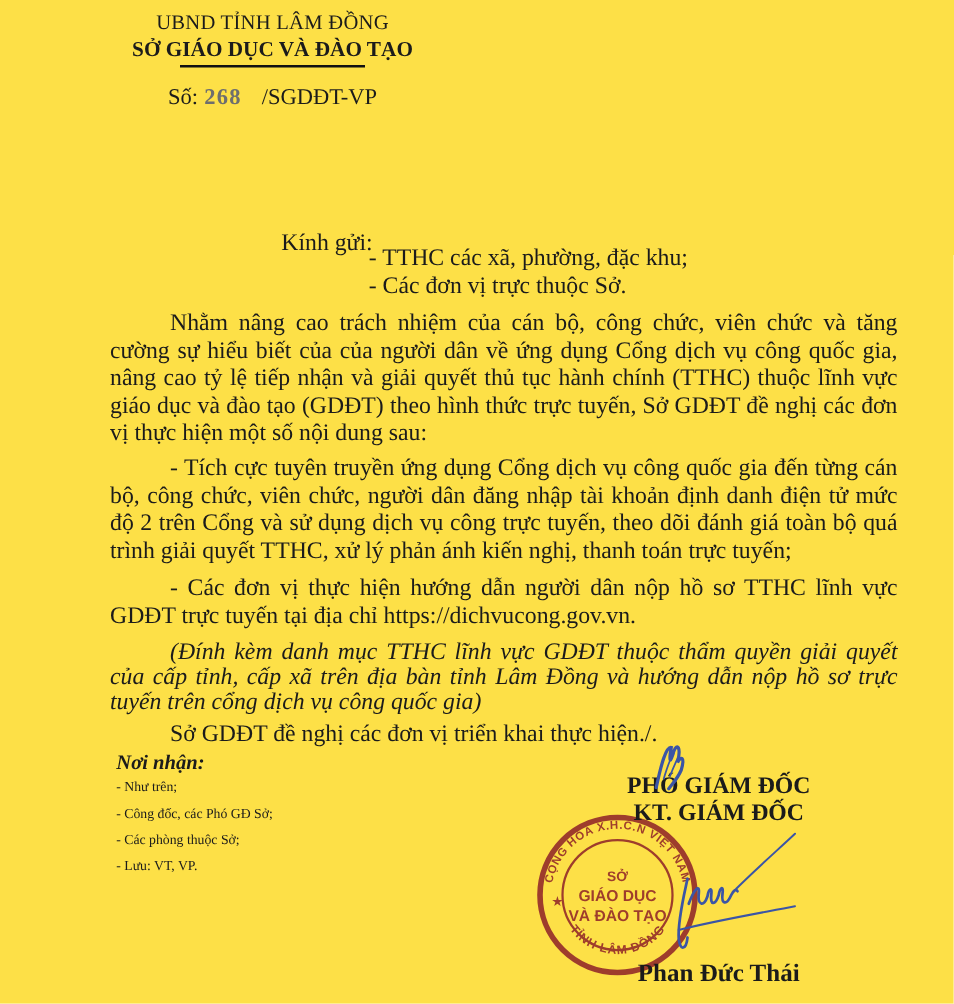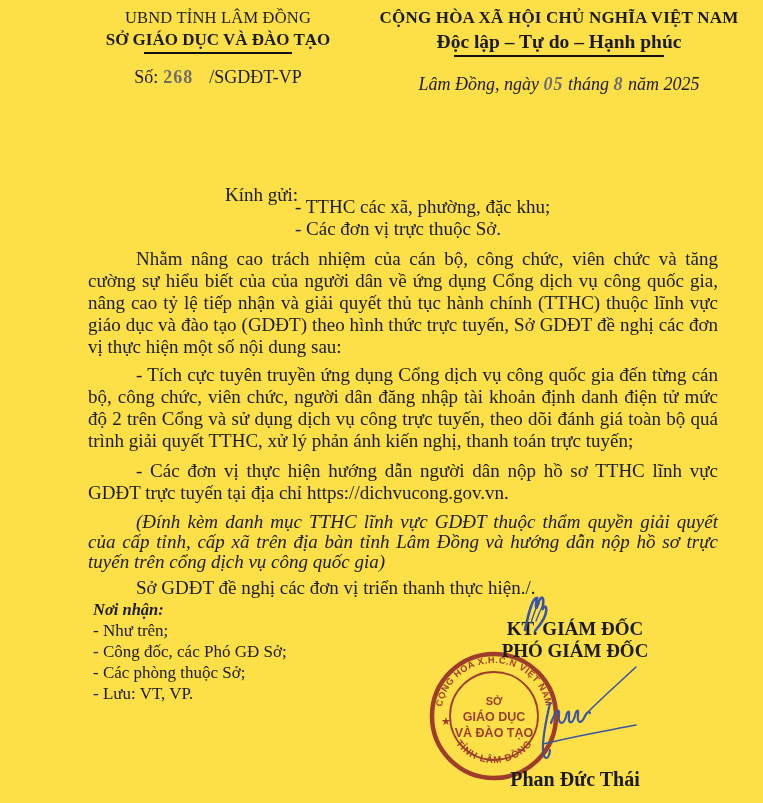--- a/index.html
+++ b/index.html
@@ -31,21 +31,21 @@
                font-size:19px; line-height:22px; text-align:justify; }
   .body-text p { margin:0; text-indent:48px; }
   .body-text p.sp1 { margin-top:11px; }
   .body-text p.sp2 { margin-top:6px; }
   .body-text p.sp3 { margin-top:8px; }
   .body-text p.attach { font-style:italic; line-height:20px; margin-top:8px; }
   .body-text p.signoff { margin-top:5px; }
   
   .noi-nhan { position:absolute; left:93px; top:600px; }
   .noi-nhan .label { font-size:16.5px; font-weight:bold; font-style:italic; }
-  .noi-nhan .item  { font-size:17px; line-height:21px; }
+  .noi-nhan .item  { font-size:11px; line-height:21px; }
   .sign-block { position:absolute; left:455px; top:618px; width:240px;
                 text-align:center; z-index:3; }
   .sign-title { font-size:19px; font-weight:bold; line-height:22px; }
   .signer-name { position:absolute; left:455px; top:768px; width:240px;
                  text-align:center; font-size:20px; font-weight:bold; z-index:3; }
   .stamp-svg     { position:absolute; left:427px; top:649px; z-index:2; opacity:.92; }
   .signature-svg { position:absolute; left:505px; top:585px; z-index:4; }
 </style>
 </head>
 <body>
@@ -54,58 +54,46 @@
 
   <div class="hdr-left">
     <div class="org-parent">UBND TỈNH LÂM ĐỒNG</div>
     <div class="org-name">SỞ GIÁO DỤC VÀ ĐÀO TẠO</div>
     <div class="org-rule"></div>
     <div class="doc-number">
       <span>Số:</span><span class="stamped num">268</span><span>/SGDĐT-VP</span>
     </div>
   </div>
 
-  <div class="hdr-right">
-    <div class="national">CỘNG HÒA XÃ HỘI CHỦ NGHĨA VIỆT NAM</div>
-    <div class="motto">Độc lập – Tự do – Hạnh phúc</div>
-    <div class="motto-rule"></div>
-    <div class="date-line">
-      <span>Lâm Đồng, ngày</span>
-      <span class="stamped">05</span>
-      <span>tháng</span>
-      <span class="stamped">8</span>
-      <span>năm 2025</span>
-    </div>
-  </div>
 
   <div class="salutation-label">Kính gửi:</div>
   <div class="recipients">
     <div>- TTHC các xã, phường, đặc khu;</div>
     <div>- Các đơn vị trực thuộc Sở.</div>
   </div>
 
   <div class="body-text">
     <p class="sp1">Nhằm nâng cao trách nhiệm của cán bộ, công chức, viên chức và tăng cường sự hiểu biết của của người dân về ứng dụng Cổng dịch vụ công quốc gia, nâng cao tỷ lệ tiếp nhận và giải quyết thủ tục hành chính (TTHC) thuộc lĩnh vực giáo dục và đào tạo (GDĐT) theo hình thức trực tuyến, Sở GDĐT đề nghị các đơn vị thực hiện một số nội dung sau:</p>
     <p class="sp2">- Tích cực tuyên truyền ứng dụng Cổng dịch vụ công quốc gia đến từng cán bộ, công chức, viên chức, người dân đăng nhập tài khoản định danh điện tử mức độ 2 trên Cổng và sử dụng dịch vụ công trực tuyến, theo dõi đánh giá toàn bộ quá trình giải quyết TTHC, xử lý phản ánh kiến nghị, thanh toán trực tuyến;</p>
     <p class="sp3">- Các đơn vị thực hiện hướng dẫn người dân nộp hồ sơ TTHC lĩnh vực GDĐT trực tuyến tại địa chỉ  https://dichvucong.gov.vn.</p>
     <p class="attach">(Đính kèm danh mục TTHC lĩnh vực GDĐT thuộc thẩm quyền giải quyết của cấp tỉnh, cấp xã trên địa bàn tỉnh Lâm Đồng và hướng dẫn nộp hồ sơ trực tuyến trên cổng dịch vụ công quốc gia)</p>
-    <p class="signoff">Sở GDĐT đề nghị các đơn vị triển thanh thực hiện./.</p>
+    <p class="signoff">Sở GDĐT đề nghị các đơn vị triển khai thực hiện./.</p>
   </div>
 
   <div class="noi-nhan">
     <div class="label">Nơi nhận:</div>
     <div class="item">- Như trên;</div>
     <div class="item">- Công đốc, các Phó GĐ Sở;</div>
     <div class="item">- Các phòng thuộc Sở;</div>
     <div class="item">- Lưu: VT, VP.</div>
   </div>
 
   <div class="sign-block">
+    <div class="sign-title">PHÓ GIÁM ĐỐC</div>
     <div class="sign-title">KT. GIÁM ĐỐC</div>
-    <div class="sign-title">PHÓ GIÁM ĐỐC</div>
   </div>
   <div class="signer-name">Phan Đức Thái</div>
 
   <svg class="stamp-svg" width="134" height="134" viewBox="0 0 134 134">
     <g fill="none" stroke="#97302a">
       <circle cx="67" cy="67" r="62" stroke-width="4.5"></circle>
       <circle cx="67" cy="67" r="44" stroke-width="1.8"></circle>
     </g>
     <defs>
       <path id="arcTop" d="M 23.6 97.4 A 53 53 0 1 1 110.4 97.4"></path>

